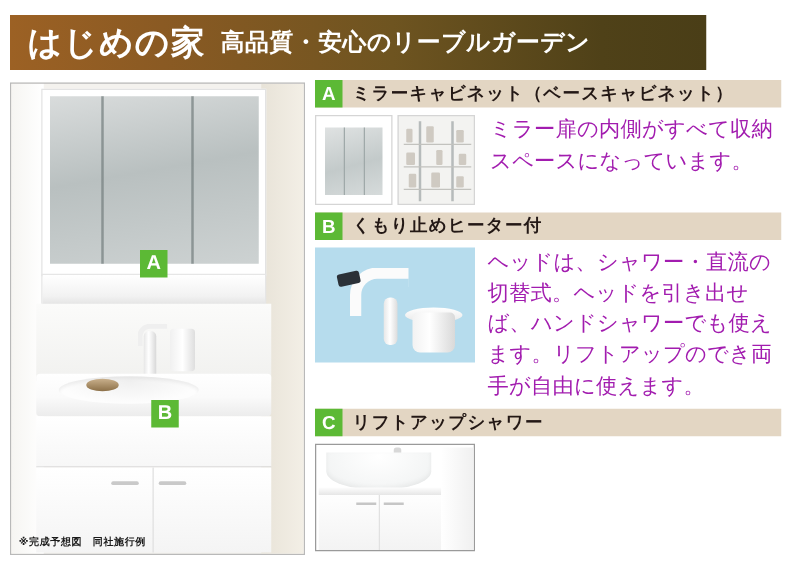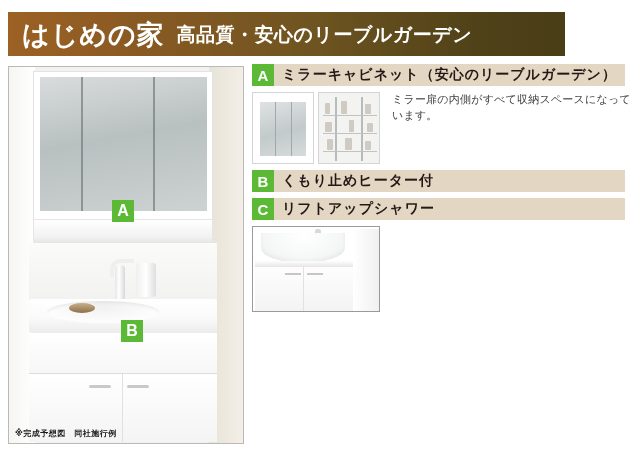--- a/index.html
+++ b/index.html
@@ -206,23 +206,23 @@
     letter-spacing: 1px;
     white-space: nowrap;
     font-family: "DejaVu Sans", "Liberation Sans", sans-serif;
   }
   .sec-body {
     display: flex;
     align-items: flex-start;
     padding-top: 6px;
   }
   .sec-desc {
-    font-size: 11px;
+    font-size: 17px;
     line-height: 1.45;
-    color: #404040;
+    color: #a21caf;
     letter-spacing: 0.2px;
     font-family: "DejaVu Sans", "Liberation Sans", sans-serif;
   }
 
   
   .thumbs-a { display: flex; flex: 0 0 auto; }
   .thumb {
     width: 62px; height: 72px;
     border: 1px solid #d5d5d5;
     box-sizing: border-box;
@@ -379,21 +379,21 @@
   <div class="badge badge-on-photo badge-b-photo">B</div>
 
   <div class="photo-caption">※完成予想図　同社施行例</div>
 </div>
 
 <div class="right-col">
 
   <div class="section">
     <div class="sec-head">
       <span class="badge">A</span>
-      <span class="sec-title">ミラーキャビネット（安心のリーブルガーデン）</span>
+      <span class="sec-title">ミラーキャビネット（ベースキャビネット）</span>
     </div>
     <div class="sec-body">
       <div class="thumbs-a">
         <div class="thumb closed">
           <div class="m">
             <div class="sm a"></div>
             <div class="sm b"></div>
           </div>
         </div>
         <div class="thumb open">
@@ -415,20 +415,30 @@
       </div>
       <div class="sec-desc sec-desc-a">ミラー扉の内側がすべて収納スペースになっています。</div>
     </div>
   </div>
 
   <div class="section" style="margin-top:6px;">
     <div class="sec-head">
       <span class="badge">B</span>
       <span class="sec-title">くもり止めヒーター付</span>
     </div>
+    <div class="sec-body">
+      <div class="photo-b">
+        <div class="arc"></div>
+        <div class="nozzle"></div>
+        <div class="pipe"></div>
+        <div class="base-top"></div>
+        <div class="base"></div>
+      </div>
+      <div class="sec-desc sec-desc-b">ヘッドは、シャワー・直流の切替式。ヘッドを引き出せば、ハンドシャワーでも使えます。リフトアップのでき両手が自由に使えます。</div>
+    </div>
   </div>
 
   <div class="section" style="margin-top:6px;">
     <div class="sec-head">
       <span class="badge">C</span>
       <span class="sec-title">リフトアップシャワー</span>
     </div>
     <div class="sec-body">
       <div class="photo-c">
         <div class="tap"></div>

